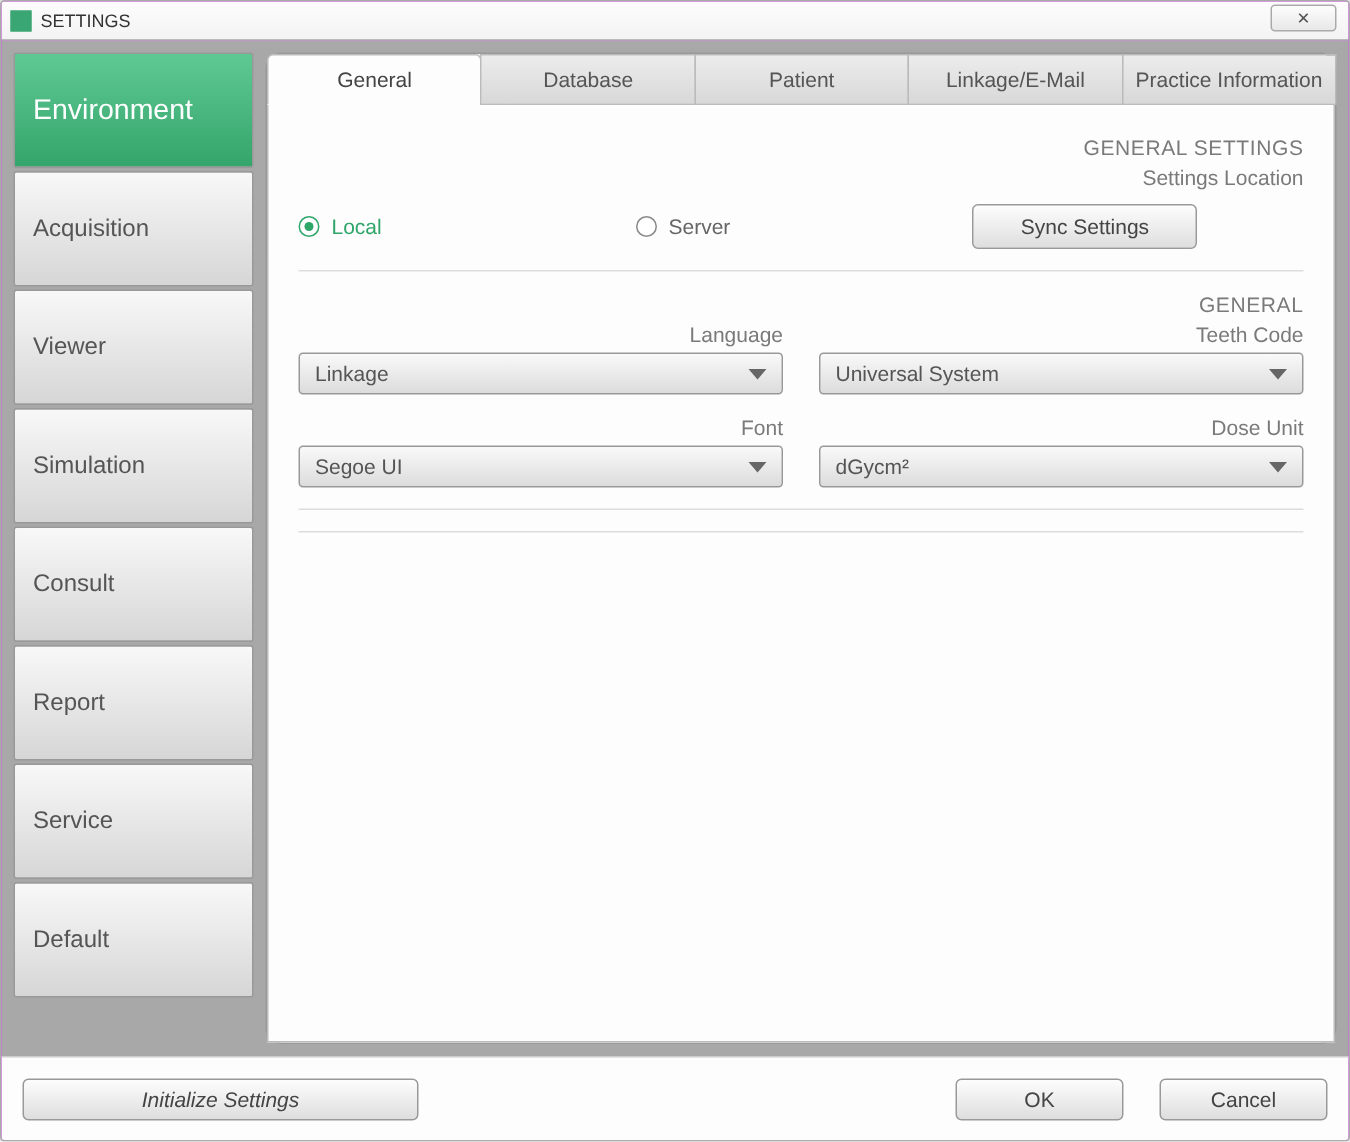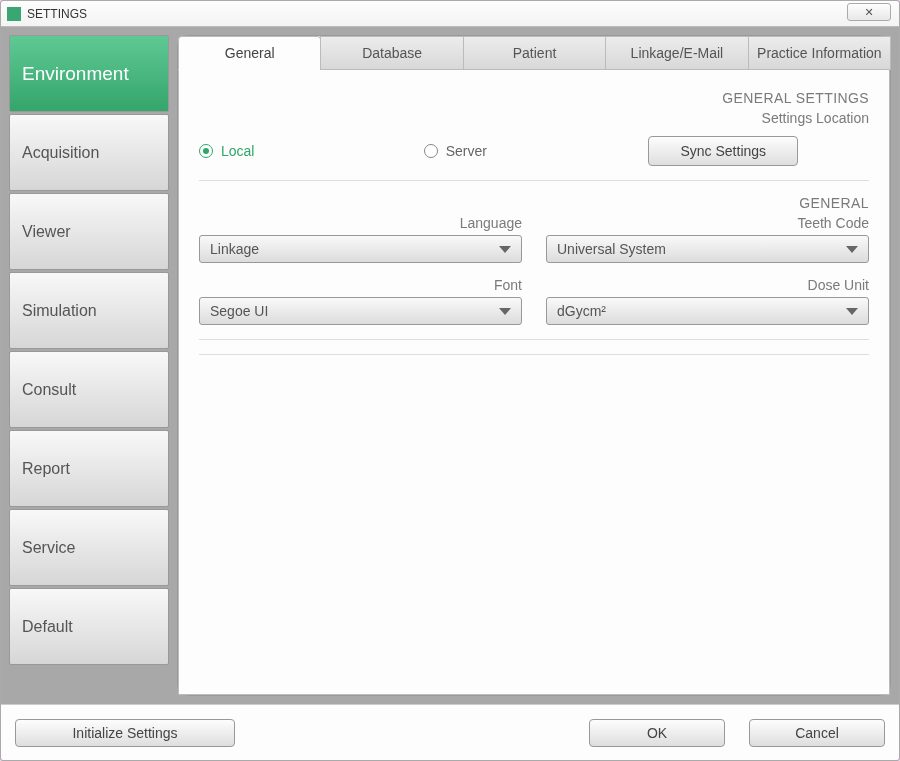--- a/index.html
+++ b/index.html
@@ -93,22 +93,22 @@
   .select.disabled .caret { border-top-color:#bbb; }
 
   .two-col { display:flex; gap:24px; }
   .two-col > div { flex:1; }
 
   .footer {
     height:56px; background:#fdfdfd; border-top:1px solid #ccc;
     display:flex; align-items:center; padding:0 14px;
   }
   .footer .spacer { flex:1; }
-  .footer .btn { width:136px; }
-  .footer .btn.init { width:220px; }
+  .footer .btn { width:112px; }
+  .footer .btn.init { width:264px;font-style:italic; }
   .footer .btn + .btn { margin-left:24px; }
 </style>
 </head>
 <body>
 
 <div class="window">
 
   <div class="titlebar">
     <div class="app-icon"></div>
     <div class="title">SETTINGS</div>

